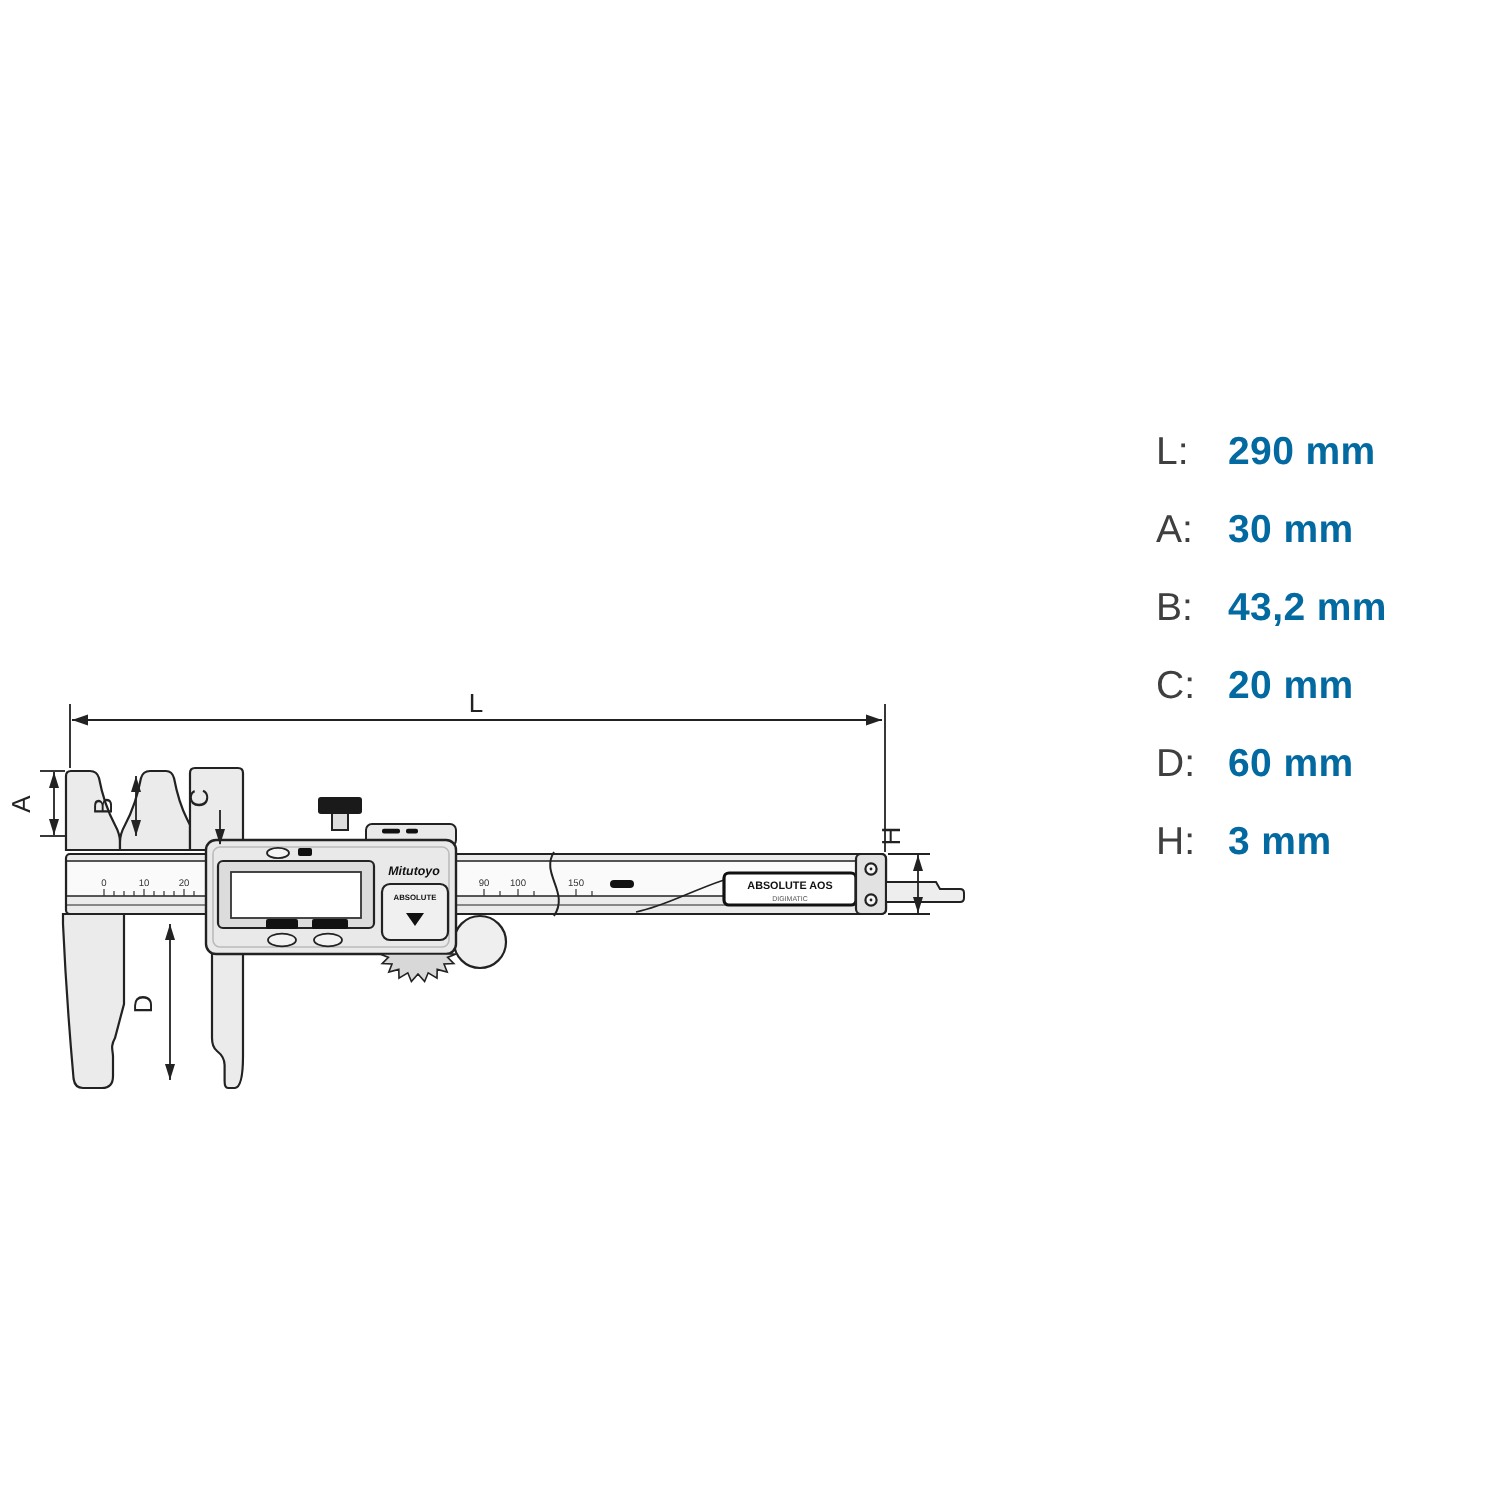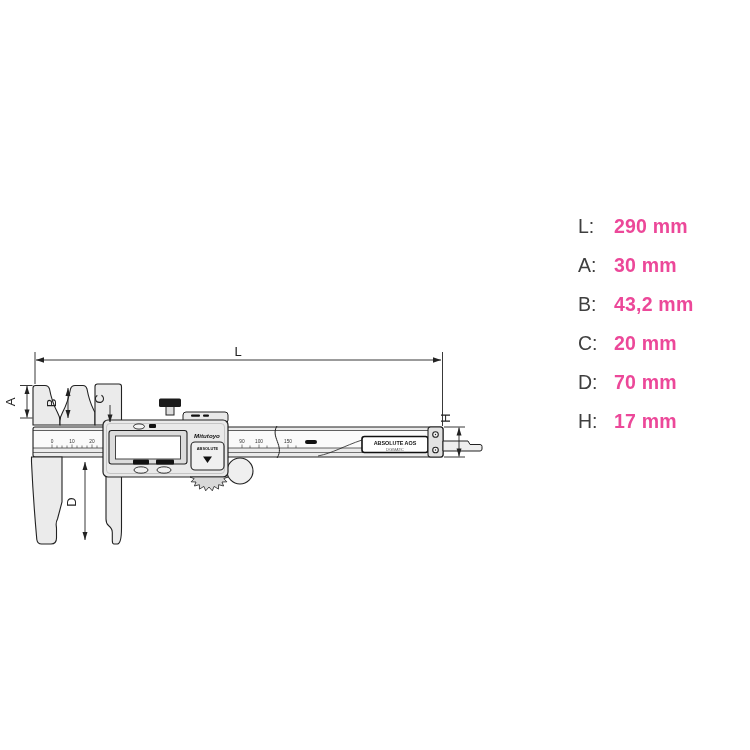--- a/index.html
+++ b/index.html
@@ -5,21 +5,21 @@
   html,body{margin:0;padding:0;}
   body{
     width:750px;height:750px;position:relative;background:#ffffff;
     font-family:"Liberation Sans", sans-serif;overflow:hidden;
   }
   .canvas{position:absolute;inset:0;}
   
   .spec{position:absolute;left:578px;top:207px;}
   .spec .row{height:39px;display:flex;align-items:center;font-size:19.5px;line-height:1;}
   .spec .lbl{color:#3f3f3f;width:36px;font-weight:400;}
-  .spec .val{color:#ec4899;font-weight:700;letter-spacing:0.2px;}
+  .spec .val{color:#0369a1;font-weight:700;letter-spacing:0.2px;}
   svg text{font-family:"Liberation Sans", sans-serif;}
 </style>
 </head>
 <body>
 
 <svg class="canvas" width="750" height="750" viewBox="0 0 750 750">
 
   <g stroke="#222" stroke-width="1.1" fill="#ebebeb">
     <rect x="33" y="427" width="410" height="30" rx="2"></rect>
     <line x1="33" y1="430.5" x2="443" y2="430.5" stroke-width="0.7"></line>
@@ -192,19 +192,19 @@
   <div class="row">
     <span class="lbl">B:</span>
     <span class="val">43,2 mm</span>
   </div>
   <div class="row">
     <span class="lbl">C:</span>
     <span class="val">20 mm</span>
   </div>
   <div class="row">
     <span class="lbl">D:</span>
-    <span class="val">70 mm</span>
+    <span class="val">60 mm</span>
   </div>
   <div class="row">
     <span class="lbl">H:</span>
-    <span class="val">17 mm</span>
+    <span class="val">3 mm</span>
   </div>
 </div>
 
 </body></html>

